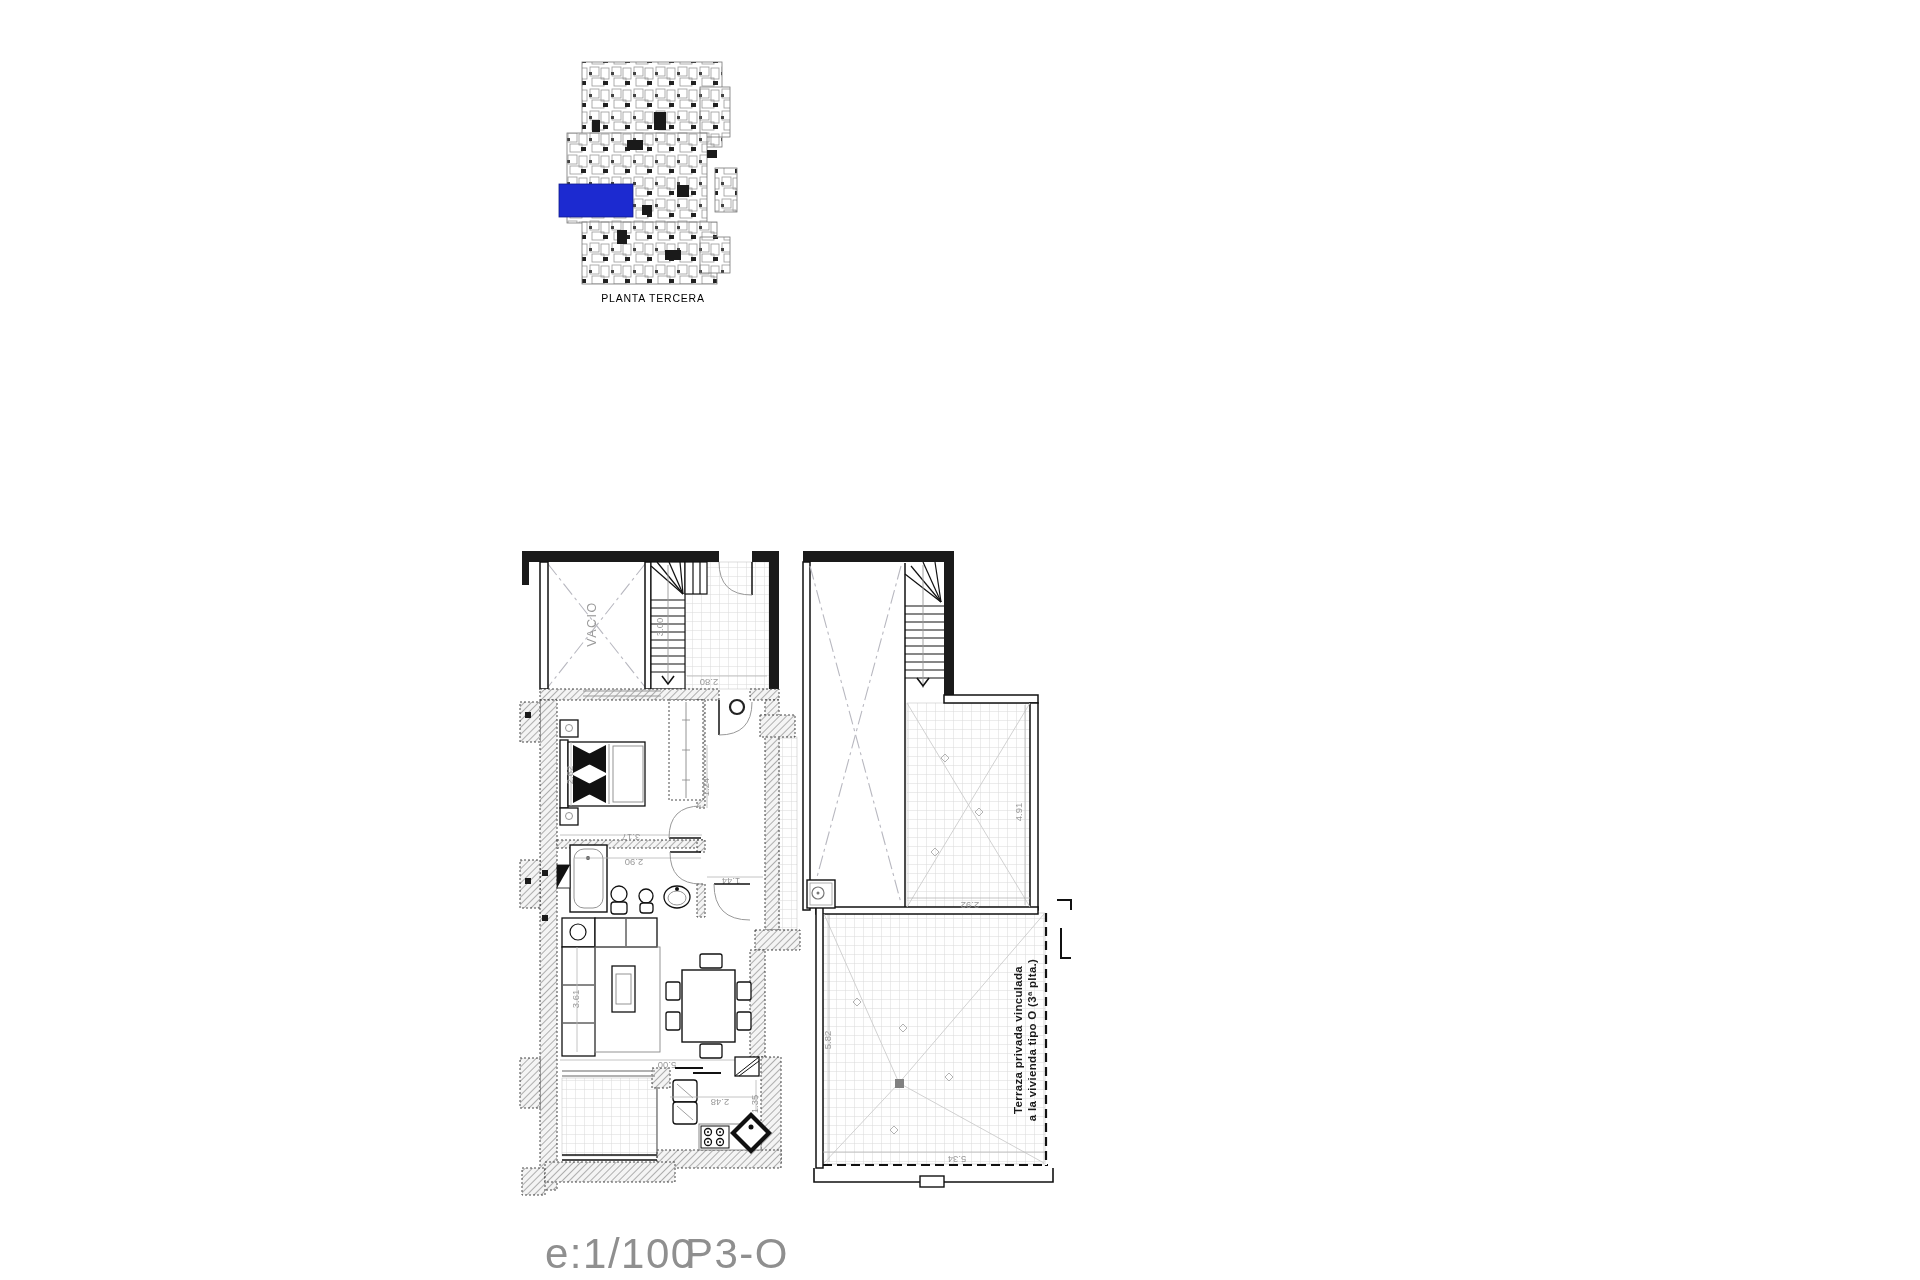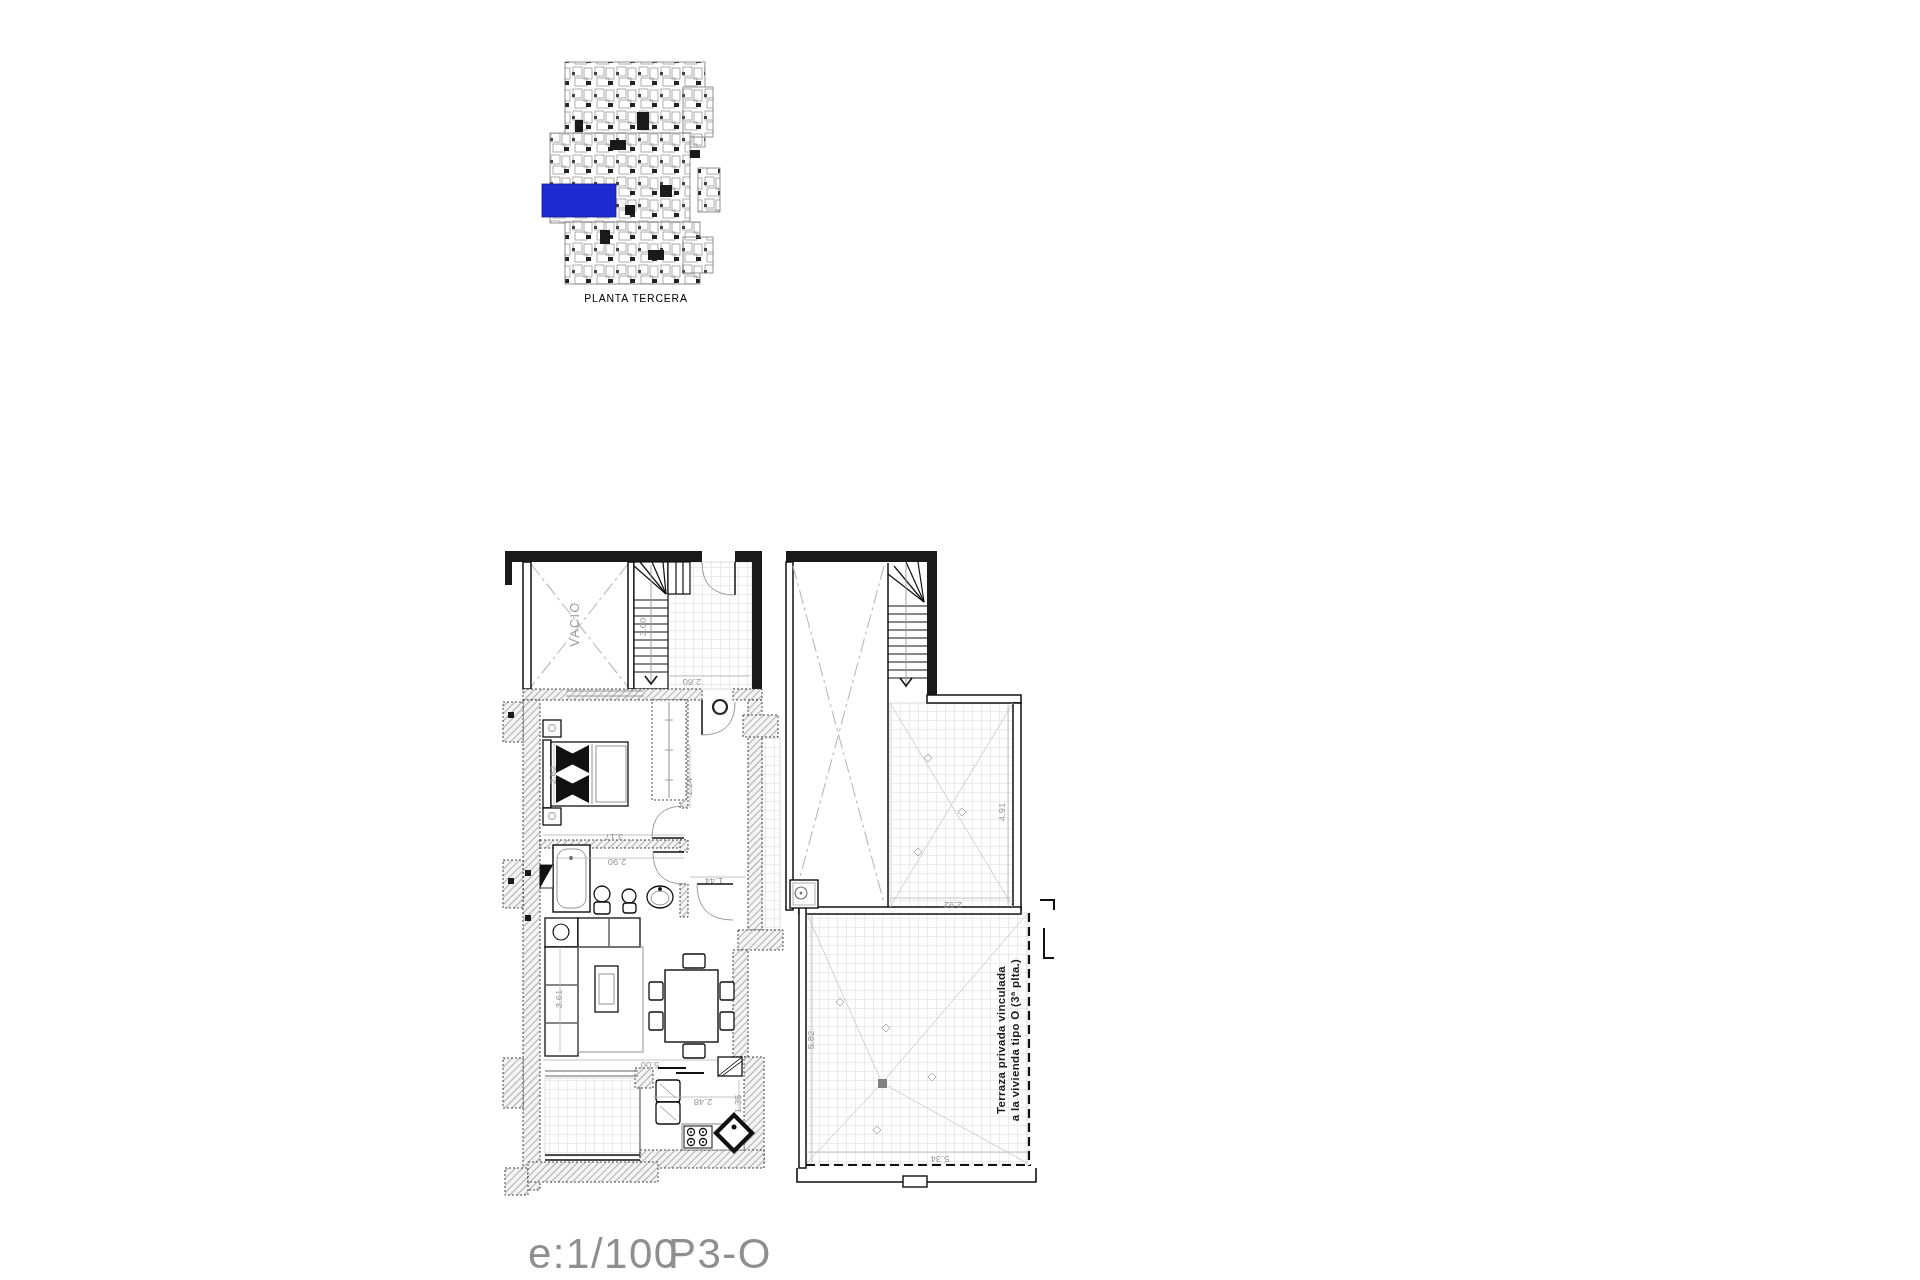--- a/index.html
+++ b/index.html
@@ -1,17 +1,17 @@
 <!DOCTYPE html>
 <html><head>
 <meta charset="utf-8">
 <style>
   html,body{margin:0;padding:0;background:#ffffff;}
   .page{position:relative;width:1580px;height:1280px;background:#ffffff;overflow:hidden;
-        font-family:"Liberation Sans", sans-serif;}
+        font-family:"Liberation Sans", sans-serif;margin-left:17px;}
   svg{display:block;}
   .dim{fill:#9a9a9a;font-size:9.5px;font-family:"Liberation Sans",sans-serif;text-anchor:middle;}
   .dim-line{stroke:#b5b5b5;stroke-width:0.8;}
   .void-label{fill:#9a9a9a;font-size:12.5px;letter-spacing:1.5px;text-anchor:middle;}
   .note{fill:#1a1a1a;font-size:11.5px;font-weight:600;letter-spacing:.3px;text-anchor:middle;}
   .keyplan-title{fill:#000;font-size:10.5px;letter-spacing:.8px;text-anchor:middle;}
   .scale-text{fill:#8f8f8f;font-size:42px;letter-spacing:1.5px;}
   .wall-black{fill:#1a1a1a;stroke:none;}
   .wall-thin{fill:#ffffff;stroke:#111;stroke-width:1.5;}
   .wall-hatch{fill:url(#hatch);stroke:#333;stroke-width:0.9;stroke-dasharray:2 2;}

